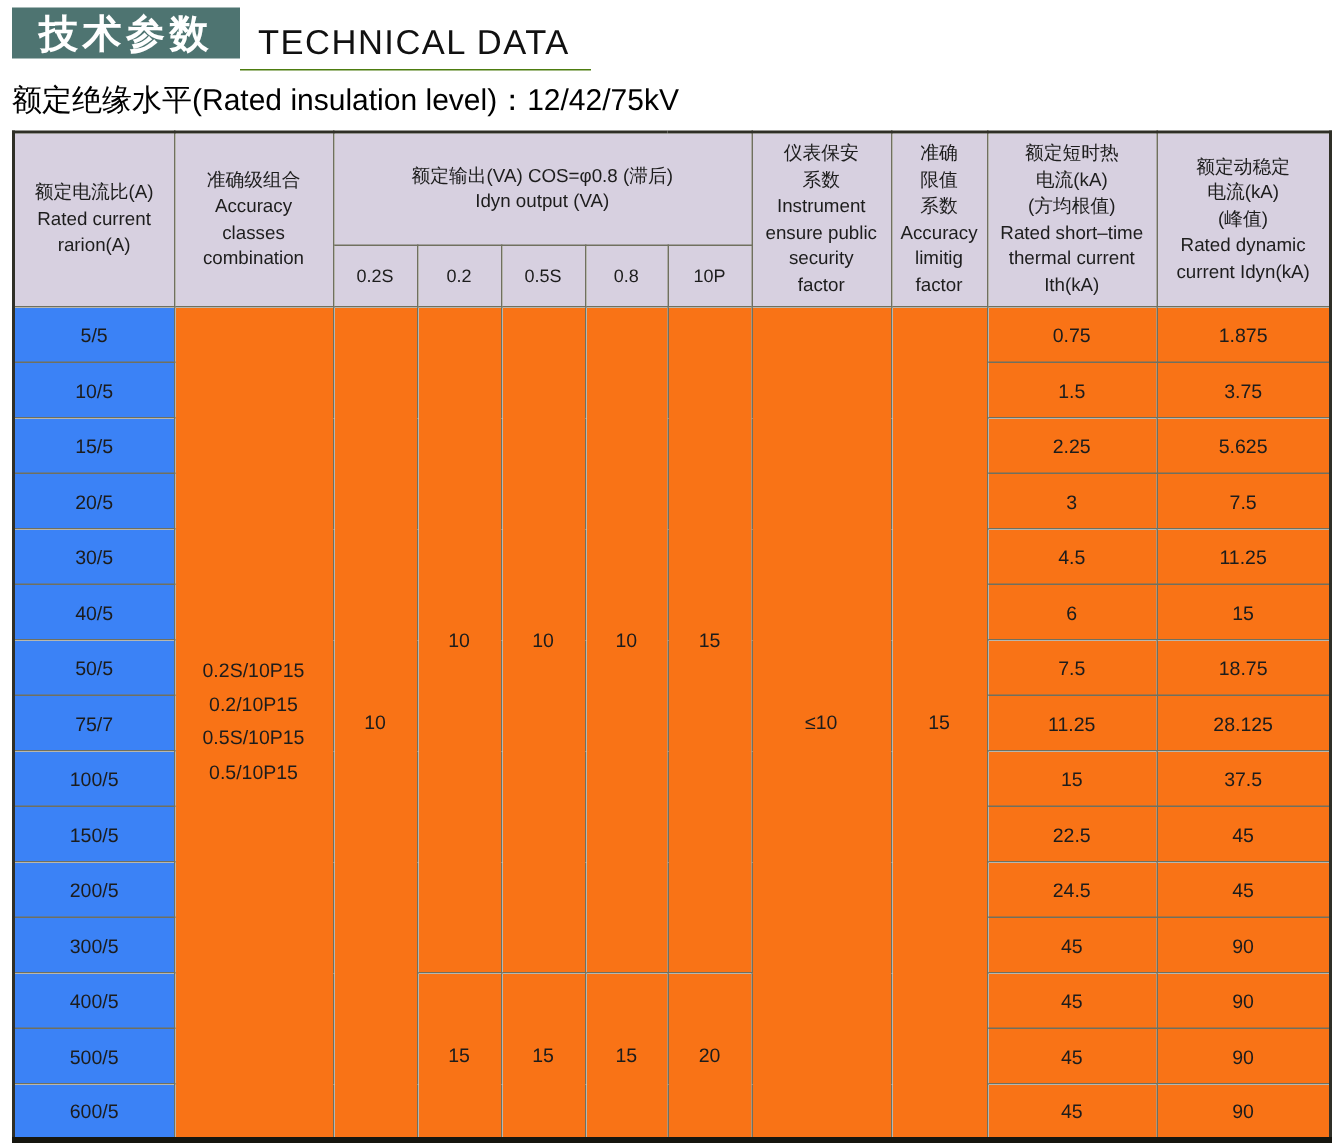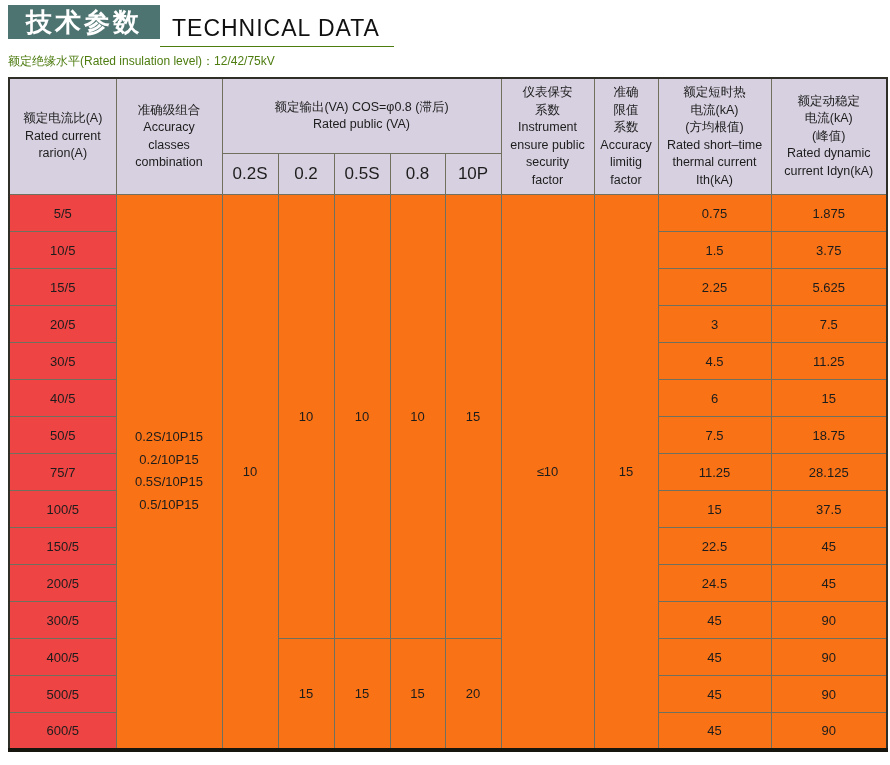--- a/index.html
+++ b/index.html
@@ -38,22 +38,22 @@
     letter-spacing: 1px;
     color: #111111;
     border-bottom: 1px solid #4d7c0f;
     padding: 0 14px 5px 12px;
     margin-bottom: -8px;
     line-height: 1.1;
     white-space: nowrap;
   }
   .subtitle {
     margin: 14px 0 0 8px;
-    font-size: 12px;
-    color: #4d7c0f;
+    font-size: 20px;
+    color: #000000;
   }
 
   
   table.tech {
     border-collapse: collapse;
     table-layout: fixed;
     margin: 7px 0 0 8px;
     width: 878px;
     border: 2px solid #2f2f27;
     border-bottom: 4px solid #16160f;
@@ -67,27 +67,27 @@
   }
   table.tech th {
     background: #d7d0e0;
     font-weight: normal;
     font-size: 12.5px;
     line-height: 1.4;
     white-space: pre-line;
     color: #1d1d1d;
   }
   table.tech thead tr.main-row th { height: 74px; }
-  table.tech thead tr.sub-row th { height: 40px; font-size: 17px; }
+  table.tech thead tr.sub-row th { height: 40px; font-size: 12px; }
   table.tech td {
     background: #f97316;
     font-size: 13px;
   }
   table.tech td.ratio {
-    background: #ef4444;
+    background: #3b82f6;
   }
   table.tech tbody tr { height: 37px; }
   td.multi {
     white-space: pre-line;
     line-height: 1.75;
     font-size: 13px;
   }
 </style>
 </head>
 <body>
@@ -118,21 +118,21 @@
     <thead>
       <tr class="main-row">
         <th rowspan="2">额定电流比(A)
 Rated current
 rarion(A)</th>
         <th rowspan="2">准确级组合
 Accuracy
 classes
 combination</th>
         <th colspan="5">额定输出(VA) COS=φ0.8 (滞后)
-Rated public (VA)</th>
+Idyn output (VA)</th>
         <th rowspan="2">仪表保安
 系数
 Instrument
 ensure public
 security
 factor</th>
         <th rowspan="2">准确
 限值
 系数
 Accuracy

